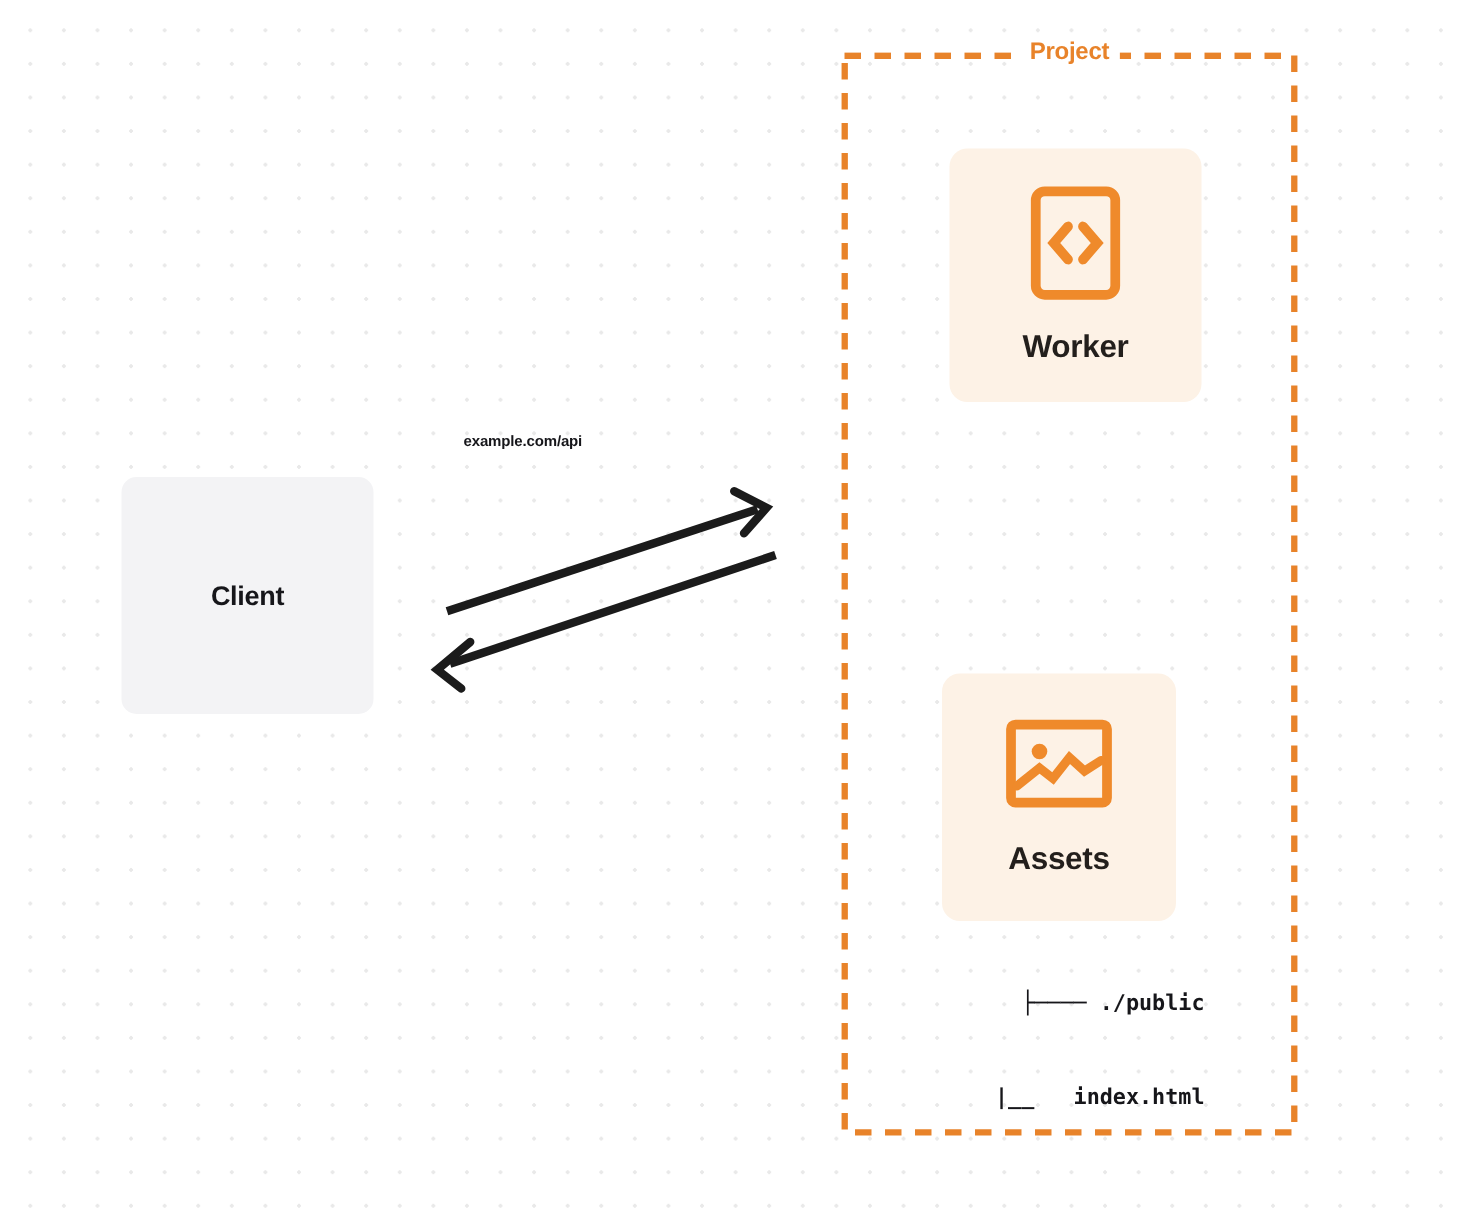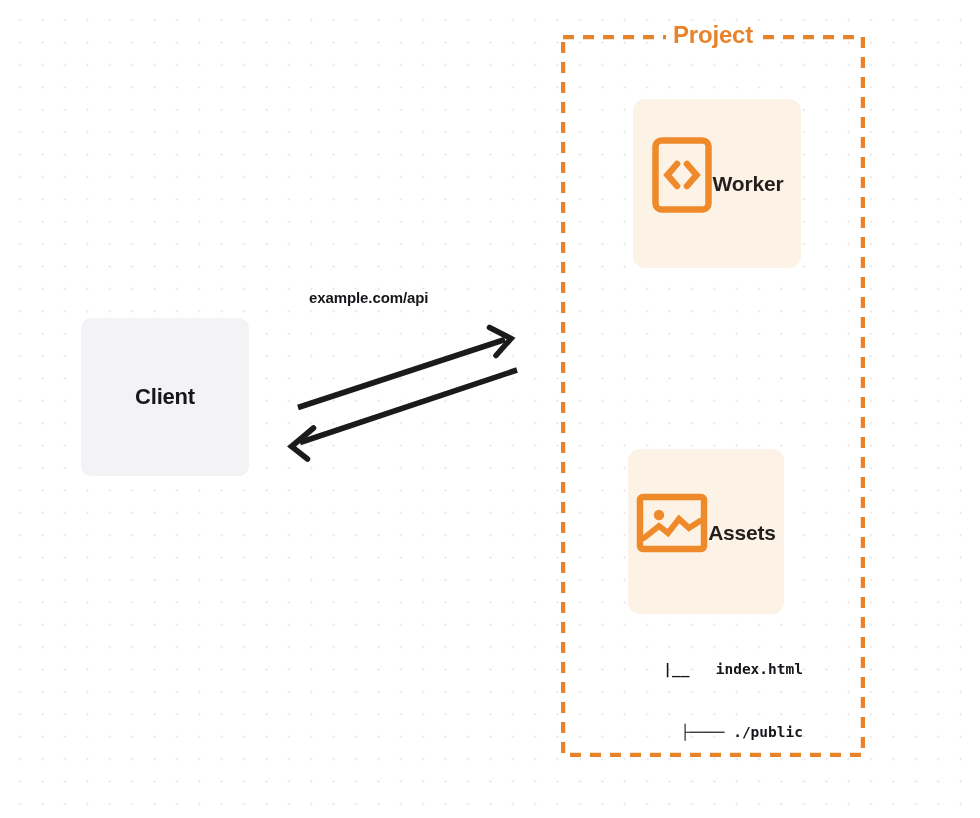--- a/index.html
+++ b/index.html
@@ -34,32 +34,32 @@
     top: 318px;
     width: 168px;
     height: 158px;
     background: #f3f3f5;
     border-radius: 10px;
     display: flex;
     align-items: center;
     justify-content: center;
   }
   #client-box .node-label {
-    font-size: 22px;
+    font-size: 18px;
     font-weight: bold;
     color: #16161a;
     letter-spacing: -0.2px;
   }
 
   
   #request-label {
     position: absolute;
     left: 309px;
     top: 289px;
-    font-size: 15px;
+    font-size: 10px;
     font-weight: bold;
     color: #16161a;
     white-space: nowrap;
     letter-spacing: -0.1px;
   }
 
   
   #arrows {
     position: absolute;
     left: 0; top: 0;
@@ -83,34 +83,35 @@
     height: 100%;
     box-sizing: border-box;
   }
   #project-label {
     position: absolute;
     left: 50%;
     top: 0;
     transform: translate(-50%, -50%);
     background: #ffffff;
     padding: 0 7px;
-    font-size: 24px;
+    font-size: 16px;
     font-weight: bold;
     color: #e8832a;
     white-space: nowrap;
     letter-spacing: -0.2px;
     line-height: 22px;
   }
 
   
   .card {
     position: absolute;
     background: #fdf2e6;
     border-radius: 12px;
     display: flex;
+    flex-direction: column;
     align-items: center;
     justify-content: center;
   }
   #worker-card {
     left: 633px;
     top: 99px;
     width: 168px;
     height: 169px;
   }
   #assets-card {
@@ -178,22 +179,22 @@
     <svg width="72" height="62" viewBox="0 0 72 62" xmlns="http://www.w3.org/2000/svg">
       <rect x="4" y="5" width="64" height="52" rx="3" ry="3" fill="none" stroke="#ef8a2b" stroke-width="6.5"></rect>
       <circle cx="23" cy="23" r="5.2" fill="#ef8a2b"></circle>
       <path d="M8 46 L23 34 L32 41 L43 27 L53 36 L64 29" fill="none" stroke="#ef8a2b" stroke-width="6" stroke-linecap="round" stroke-linejoin="miter"></path>
     </svg>
   </span>
   <span class="card-label">Assets</span>
 </div>
 
 <div id="file-tree">
+  <span class="tree-row">├──── ./public</span>
   <span class="tree-row">     |__   index.html</span>
-  <span class="tree-row">├──── ./public</span>
   
 </div>
 
 <div id="client-box">
   <span class="node-label">Client</span>
 </div>
 
 <div id="request-label">example.com/api</div>
 
 <svg id="arrows" viewBox="0 0 980 818" xmlns="http://www.w3.org/2000/svg">

